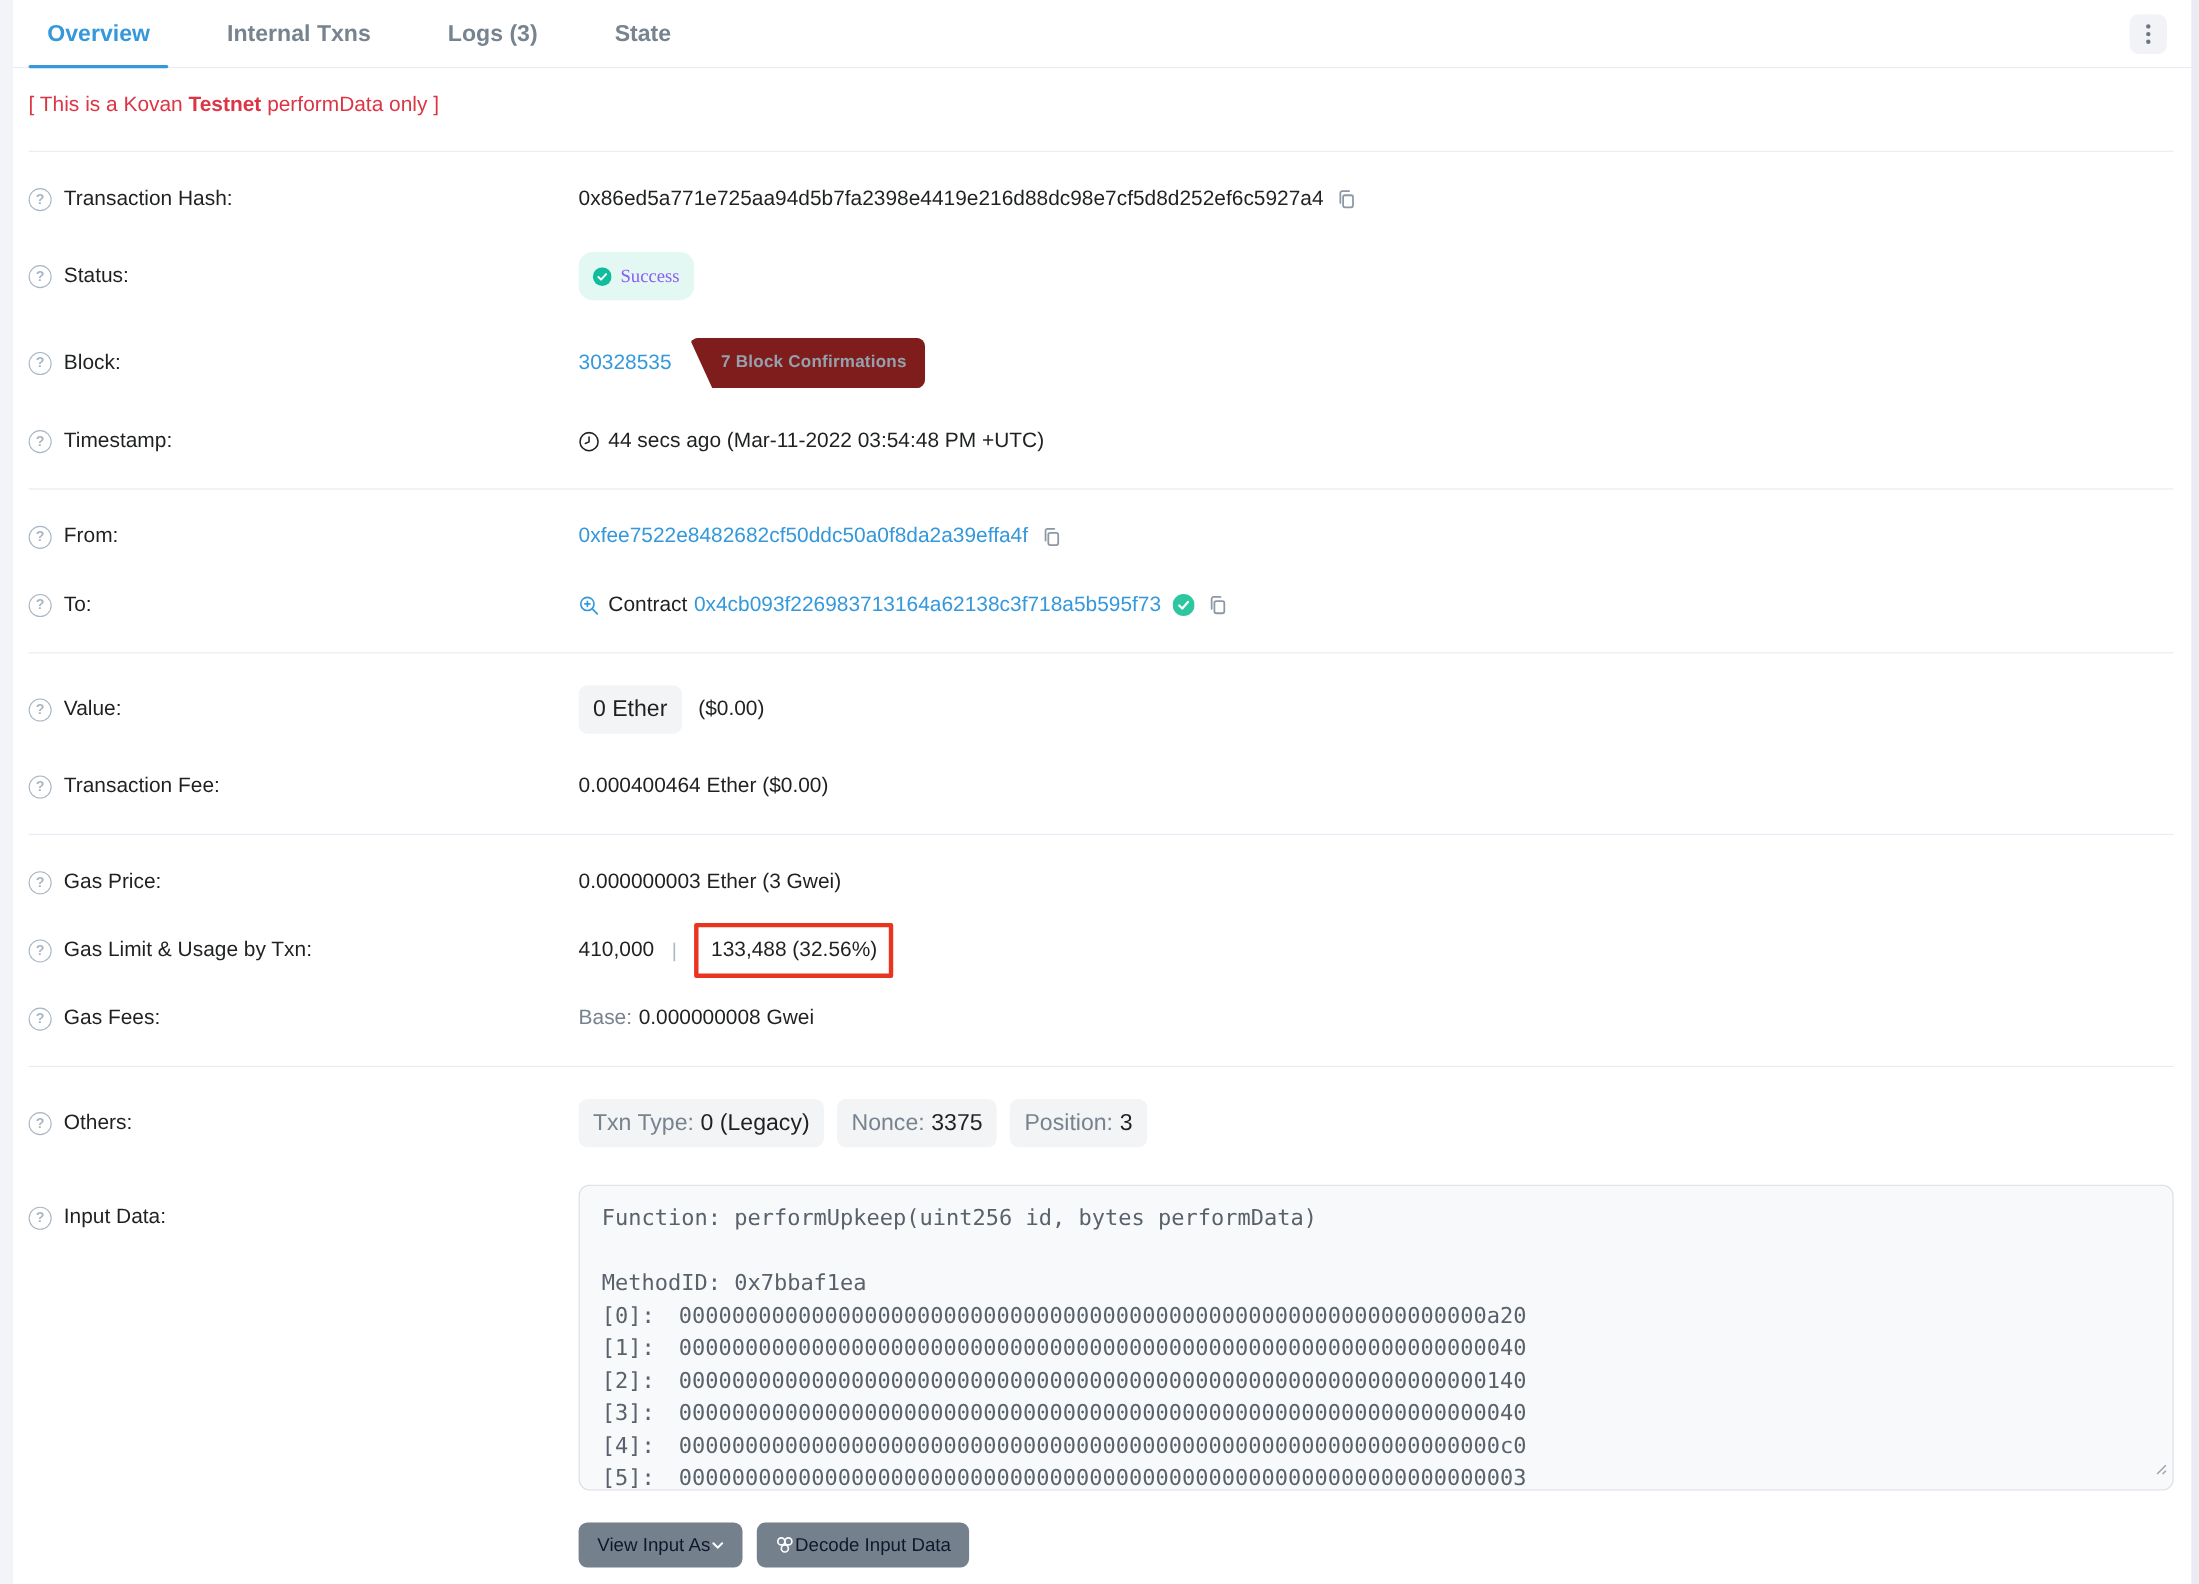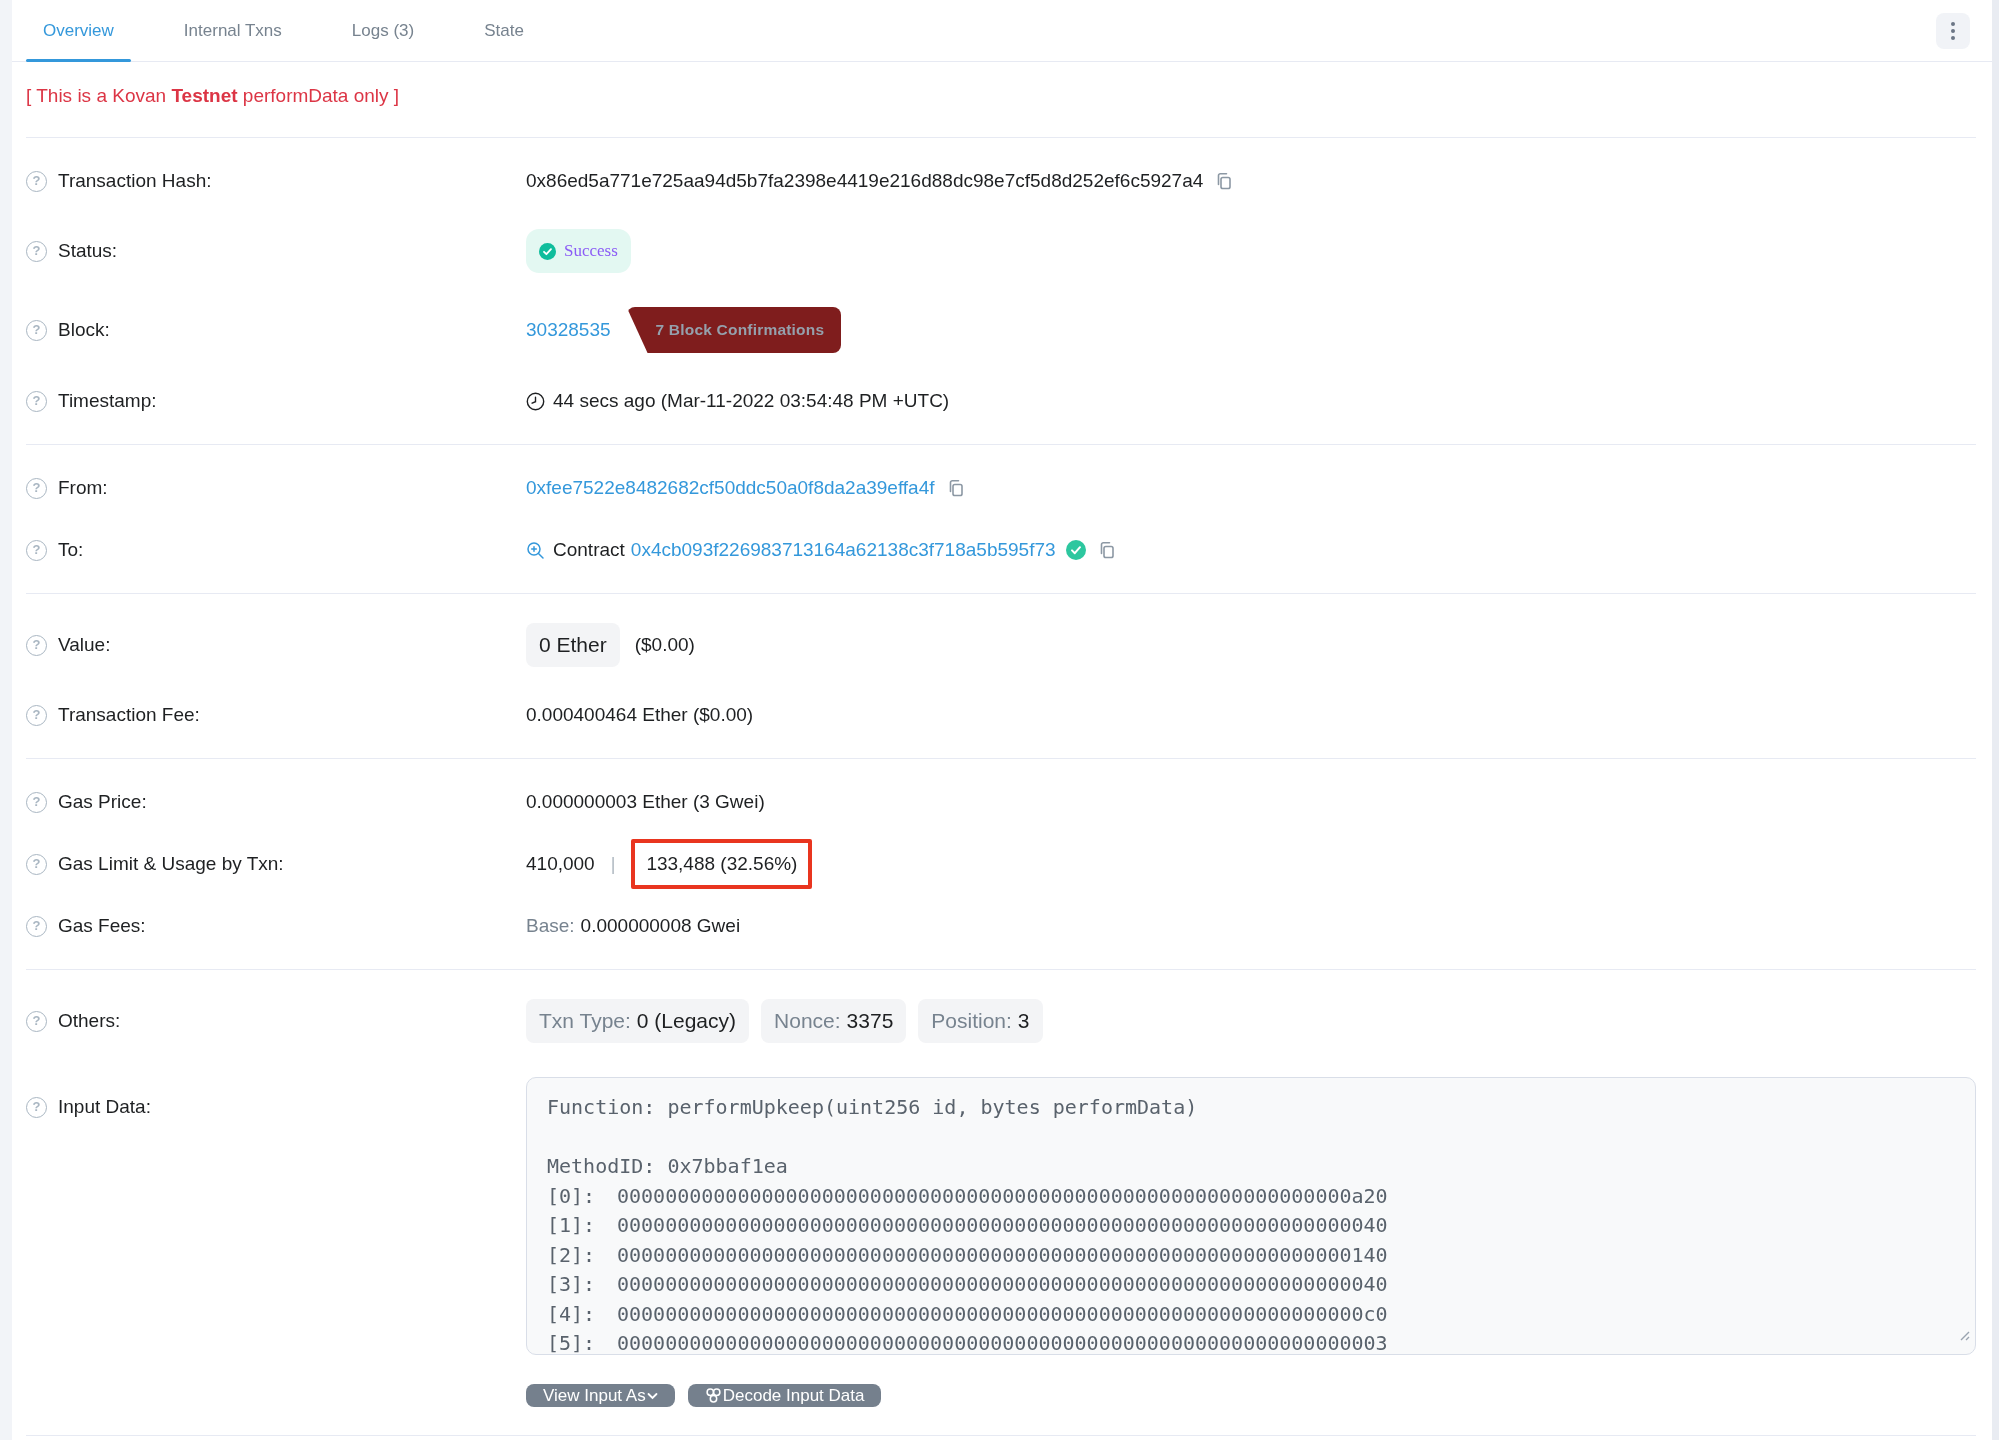--- a/index.html
+++ b/index.html
@@ -9,21 +9,21 @@
     background:#ffffff; color:#1e2022;
     font-family:"Liberation Sans", sans-serif;
   }
   .strip-left  { position:absolute; left:0; top:0; bottom:0; width:12px; background:#f2f4f8; }
   .strip-right { position:absolute; right:0; top:0; bottom:0; width:7px;  background:#e9ecf2; }
   .card { position:absolute; left:12px; right:7px; top:0; bottom:0; background:#fff; }
 
   
   .tabbar { display:flex; align-items:center; height:62px; border-bottom:1px solid #e7eaf3; padding:0 22px 0 14px; }
   .tab { position:relative; height:100%; display:flex; align-items:center; padding:0 17px; margin-right:36px;
-         font-size:17px; font-weight:400; color:#77838f; cursor:pointer; }
+         font-size:21px; font-weight:700; color:#77838f; cursor:pointer; }
   .tab.active { color:#3498db; }
   .tab.active::after { content:""; position:absolute; left:0; right:0; bottom:-1px; height:3px; background:#3498db; border-radius:2px; }
   .tab-spacer { flex:1; }
   .kebab-btn { width:34px; height:36px; border-radius:8px; background:#f1f3f7; display:flex; flex-direction:column;
                align-items:center; justify-content:center; gap:3px; cursor:pointer; }
   .kebab-btn .dot { width:4px; height:4px; border-radius:50%; background:#6c7686; }
 
   
   .content { padding:0 16px 0 14px; }
   .warning { padding:23px 0 30px; border-bottom:1px solid #e7eaf3; color:#dc3545; font-size:19px; }
@@ -63,22 +63,22 @@
   
   .inputbox { flex:1; height:278px; background:#f8f9fa; border:1px solid #d9dee8; border-radius:10px;
               padding:15px 20px; overflow:hidden; position:relative; cursor:text;
               font-family:"DejaVu Sans Mono", monospace; font-size:20px; line-height:29.5px; color:#59626c; }
   .iline { display:flex; white-space:pre; }
   .iline .idx { width:70px; flex:none; }
   .blankline { height:29.5px; }
   .grip { position:absolute; right:5px; bottom:5px; }
 
   .btn-row { margin-left:500px; margin-top:12px; display:flex; align-items:center; gap:13px; }
-  .btn { display:inline-flex; align-items:center; gap:1px; height:23px; padding:0 17px; border:none; border-radius:8px;
-         background:#75808d; color:#ffffff; font-size:17px; font-family:"Liberation Sans", sans-serif; cursor:pointer; }
+  .btn { display:inline-flex; align-items:center; gap:1px; height:41px; padding:0 17px; border:none; border-radius:8px;
+         background:#75808d; color:#0f172a; font-size:17px; font-family:"Liberation Sans", sans-serif; cursor:pointer; }
 </style>
 </head>
 <body>
 
 <div class="strip-left"></div>
 <div class="strip-right"></div>
 
 <div class="card">
 
   <div class="tabbar">

